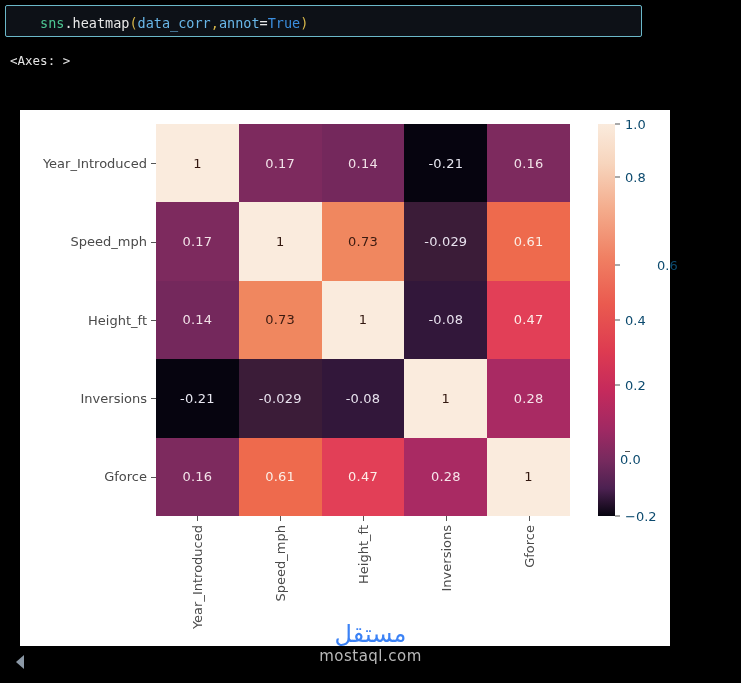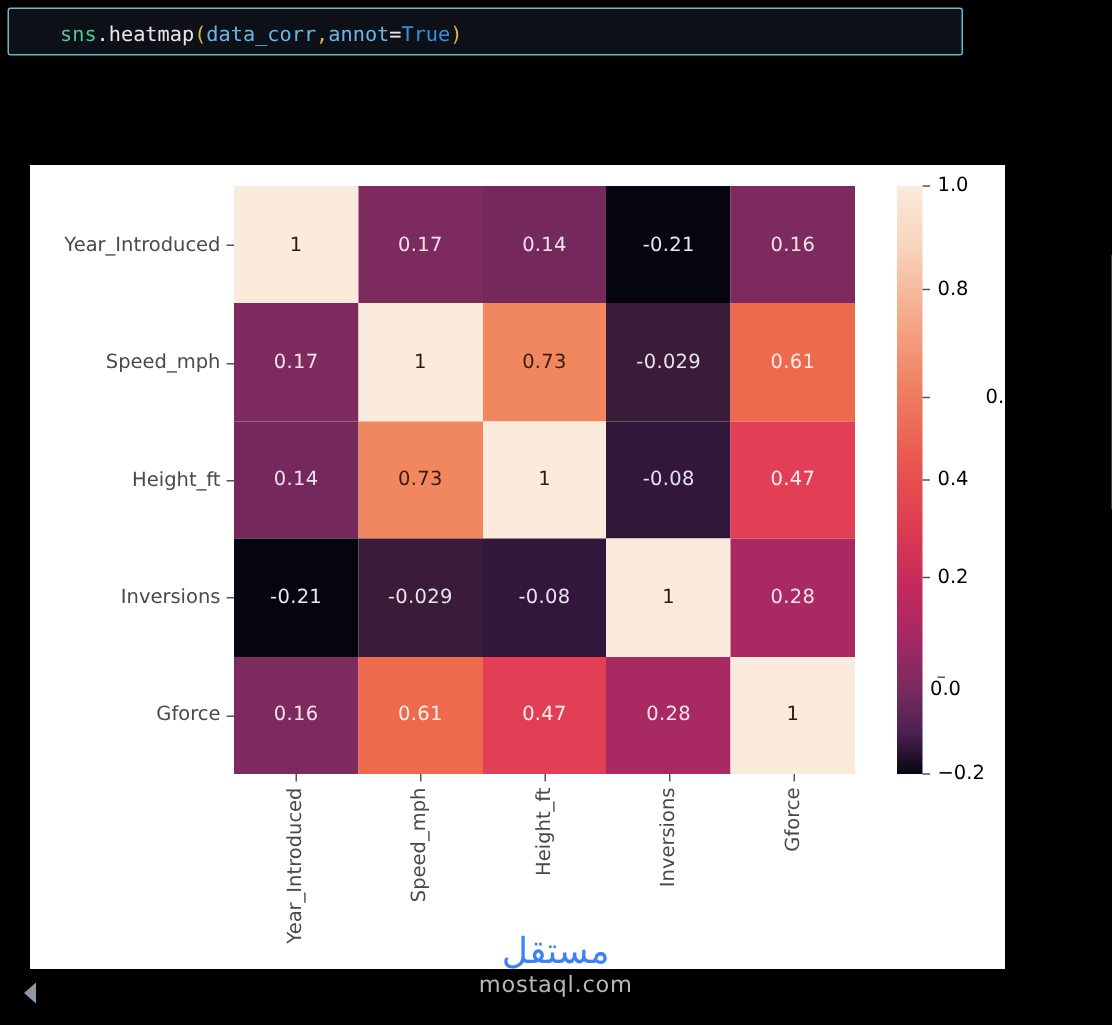--- a/index.html
+++ b/index.html
@@ -195,21 +195,21 @@
     transform: translateY(-50%);
     white-space: nowrap;
   }
   .cb-tick-mark {
     width: 5px;
     height: 1px;
     background: #555;
   }
   .cb-tick-label {
     font-size: 13px;
-    color: #000000;
+    color: #0c4a6e;
     margin-left: 5px;
   }
 
   
   #watermark {
     position: absolute;
     left: 0;
     top: 612px;
     width: 741px;
     height: 62px;
@@ -243,20 +243,21 @@
     border-right: 8px solid #8b98a6;
   }
 </style>
 </head>
 <body>
 
 <div id="notebook">
   <div class="code-cell">
     <div class="code-line" id="code-line"><span class="tok-mod">sns</span><span class="tok-punct">.</span><span class="tok-fn">heatmap</span><span class="tok-paren">(</span><span class="tok-var">data_corr</span><span class="tok-comma">,</span><span class="tok-var">annot</span><span class="tok-punct">=</span><span class="tok-kw">True</span><span class="tok-paren">)</span></div>
   </div>
+  <div class="axes-repr">&lt;Axes: &gt;</div>
 </div>
 
 <div id="figure">
 
   <div id="ylabels">
       <div class="ytick">Year_Introduced</div>
       <div class="ytick">Speed_mph</div>
       <div class="ytick">Height_ft</div>
       <div class="ytick">Inversions</div>
       <div class="ytick">Gforce</div>
@@ -312,21 +313,21 @@
         <div class="xtick-text">Gforce</div>
       </div>
     </div>
 
   <div id="colorbar-wrap">
     <div id="colorbar-bar" style="background: linear-gradient(rgb(250, 235, 221) 0%, rgb(247, 213, 189) 10%, rgb(244, 171, 139) 22%, rgb(240, 128, 99) 34%, rgb(234, 90, 79) 46%, rgb(221, 59, 81) 58%, rgb(197, 42, 92) 68%, rgb(159, 41, 99) 78%, rgb(118, 42, 94) 86%, rgb(76, 33, 81) 93%, rgb(6, 4, 15) 100%);"></div>
   <div class="cb-tick" style="top: 0px;">
         <div class="cb-tick-mark"></div>
         <div class="cb-tick-label">1.0</div>
       </div>
-      <div class="cb-tick" style="top: 69px; text-align: right;">
+      <div class="cb-tick" style="top: 53px; text-align: right;">
         <div class="cb-tick-mark"></div>
         <div class="cb-tick-label">0.8</div>
       </div>
       <div class="cb-tick" style="top: 141px; gap: 32px;">
         <div class="cb-tick-mark"></div>
         <div class="cb-tick-label">0.6</div>
       </div>
       <div class="cb-tick" style="top: 196px;">
         <div class="cb-tick-mark"></div>
         <div class="cb-tick-label">0.4</div>

